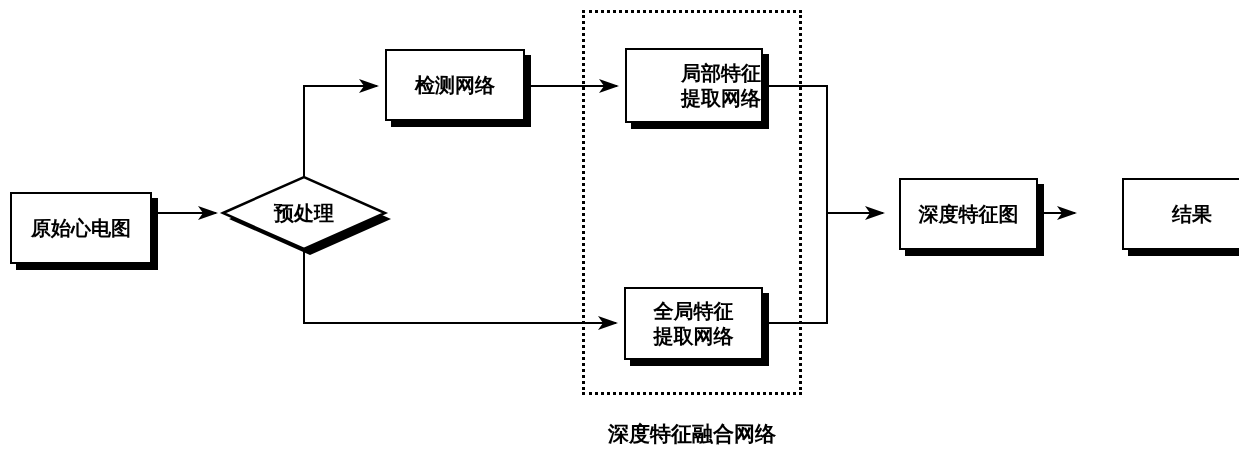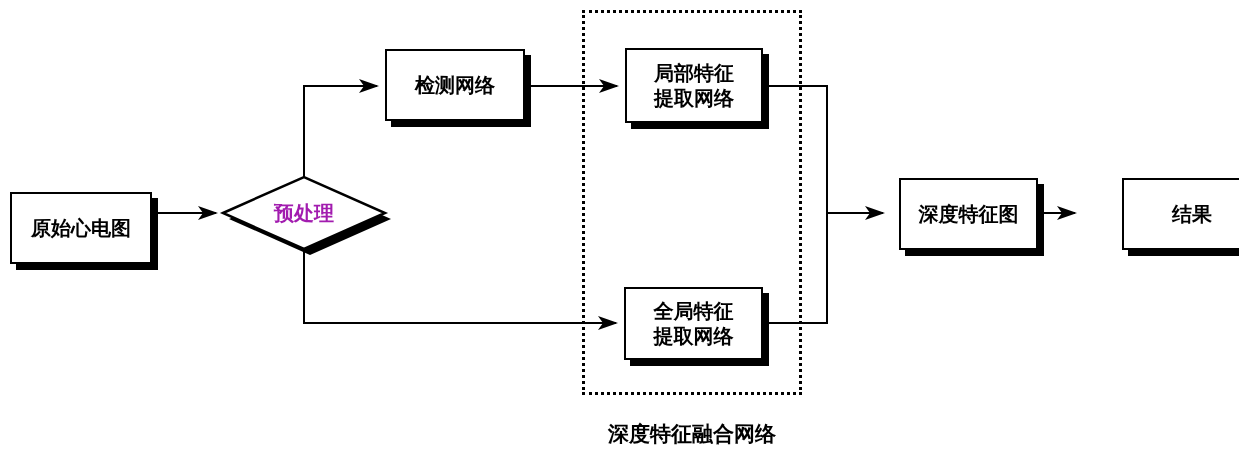--- a/index.html
+++ b/index.html
@@ -43,25 +43,25 @@
     position: absolute;
     left: 223px;
     top: 177px;
     width: 162px;
     height: 72px;
     display: flex;
     align-items: center;
     justify-content: center;
     font-weight: bold;
     font-size: 20px;
-    color: #a21caf;
+    color: #000000;
   }
   .node-raw-ecg     { left: 10px;   top: 177px; width: 142px; height: 72px; margin-top: 15px; }
   .node-detect      { left: 385px;  top: 49px;  width: 140px; height: 72px; font-family: Liberation Serif, serif; }
-  .node-local       { left: 625px;  top: 48px;  width: 138px; height: 75px; }
+  .node-local       { left: 625px;  top: 48px;  width: 138px; height: 75px; align-items: flex-end; }
   .node-global      { left: 624px;  top: 287px; width: 139px; height: 73px; }
   .node-feature-map { left: 899px;  top: 178px; width: 139px; height: 72px; }
   .node-result      { left: 1122px; top: 178px; width: 140px; height: 72px; }
   .fusion-group {
     position: absolute;
     box-sizing: border-box;
     left: 582px;
     top: 10px;
     width: 220px;
     height: 385px;

